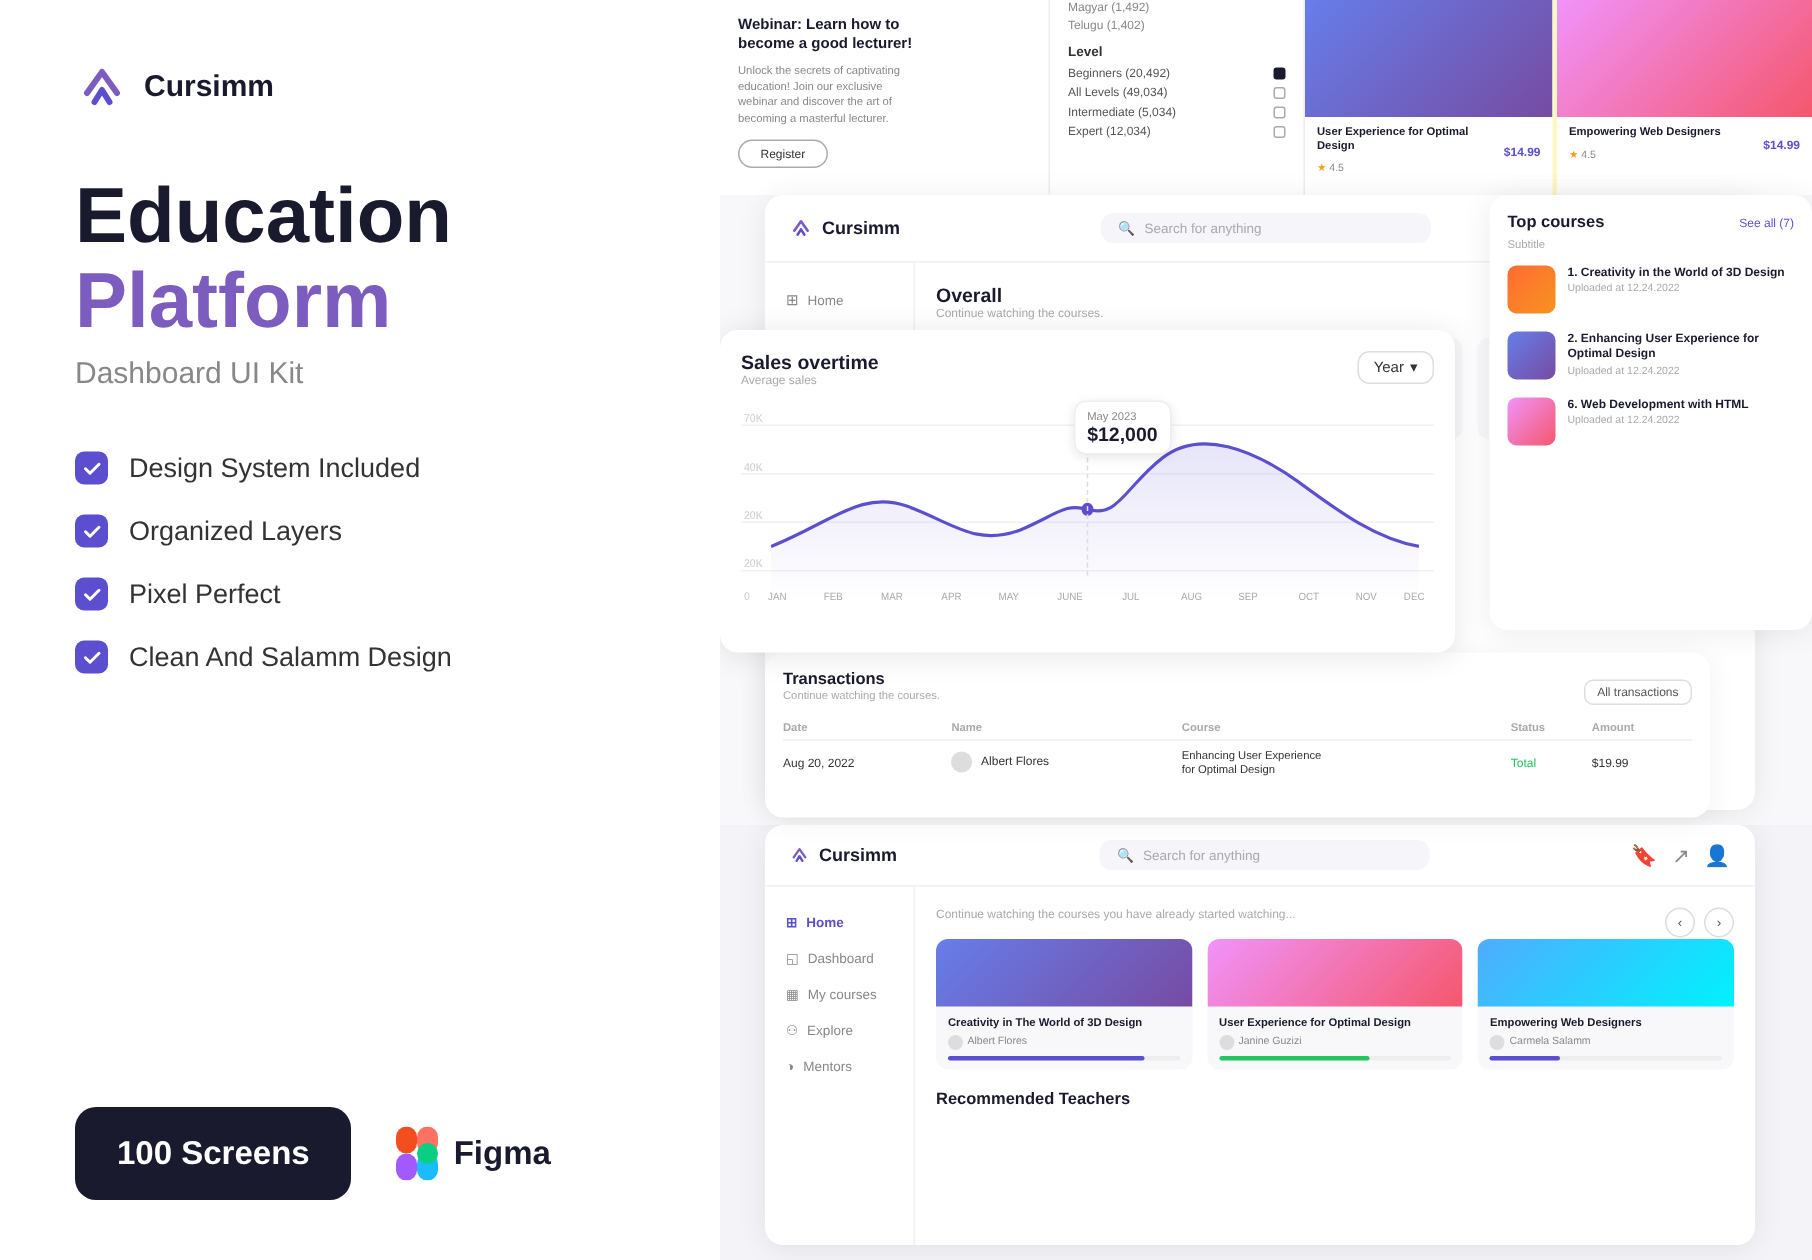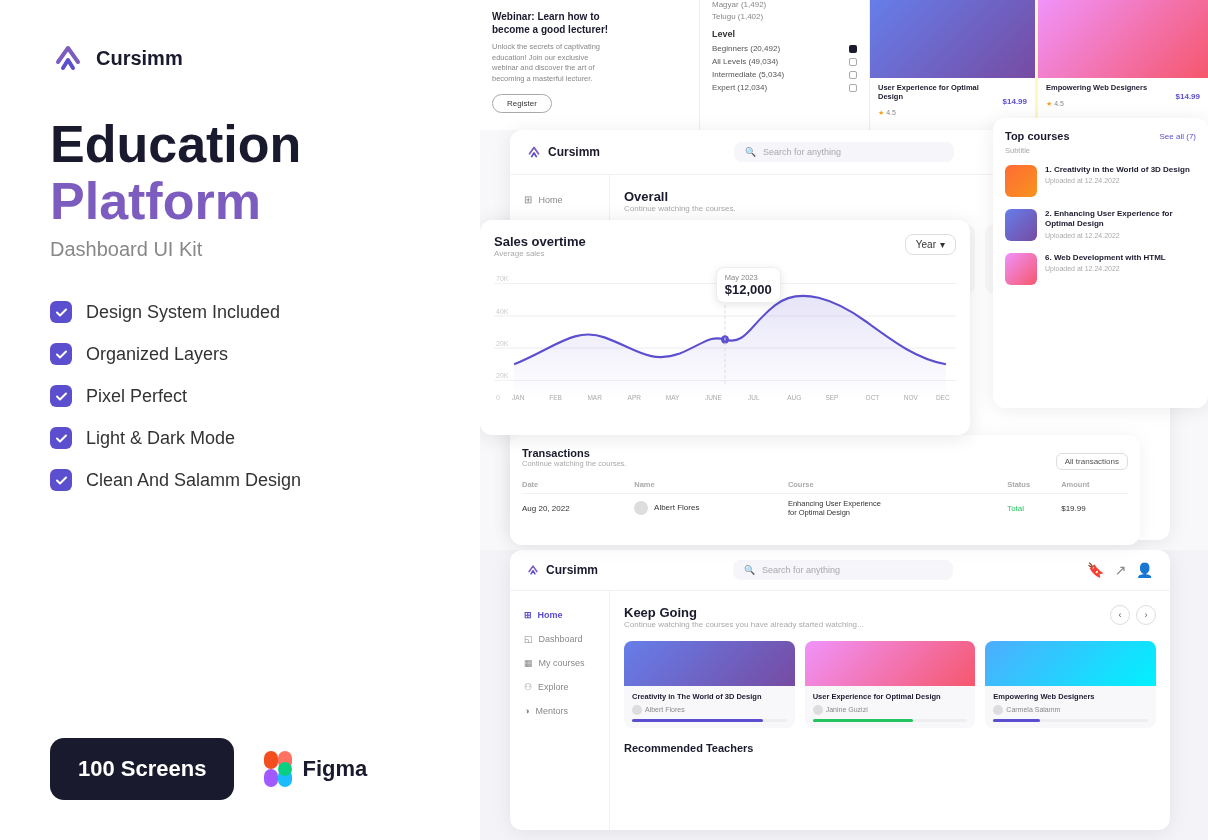--- a/index.html
+++ b/index.html
@@ -429,21 +429,21 @@
       border-radius: 8px;
       padding: 5px 8px;
       box-shadow: 0 2px 8px rgba(0,0,0,0.1);
     }
     .tooltip-date { font-size: 7.5px; color: #888; }
     .tooltip-val { font-size: 13px; font-weight: 700; color: #1a1a2e; }
 
     
     .top-courses-card {
       position: absolute;
-      top: 118px;
+      top: 130px;
       right: 0;
       width: 215px;
       height: 290px;
       background: #fff;
       border-radius: 12px;
       box-shadow: 0 2px 20px rgba(0,0,0,0.08);
       padding: 12px;
       overflow: hidden;
       z-index: 5;
     }
@@ -634,28 +634,20 @@
         </div>
         <span class="feature-text">Organized Layers</span>
       </div>
       <div class="feature-item">
         <div class="check-box">
           <svg viewBox="0 0 13 13" fill="none">
               <path d="M2 6.5L5 9.5L11 3.5" stroke="white" stroke-width="2" stroke-linecap="round" stroke-linejoin="round"></path>
             </svg>
         </div>
         <span class="feature-text">Pixel Perfect</span>
-      </div>
-      <div class="feature-item">
-        <div class="check-box">
-          <svg viewBox="0 0 13 13" fill="none">
-              <path d="M2 6.5L5 9.5L11 3.5" stroke="white" stroke-width="2" stroke-linecap="round" stroke-linejoin="round"></path>
-            </svg>
-        </div>
-        <span class="feature-text">Light &amp; Dark Mode</span>
       </div>
       <div class="feature-item">
         <div class="check-box">
           <svg viewBox="0 0 13 13" fill="none">
               <path d="M2 6.5L5 9.5L11 3.5" stroke="white" stroke-width="2" stroke-linecap="round" stroke-linejoin="round"></path>
             </svg>
         </div>
         <span class="feature-text">Clean And Salamm Design</span>
       </div>
     </div>
@@ -976,21 +968,20 @@
             <span>◑</span>
             <span>Mentors</span>
           </div>
         </div>
 
         <div style="flex:1;padding:14px;position:relative;">
           <div class="nav-arrows">
             <div class="nav-arrow">‹</div>
             <div class="nav-arrow">›</div>
           </div>
-          <div class="kg-title">Keep Going</div>
           <div class="kg-sub">Continue watching the courses you have already started watching...</div>
           <div class="kg-courses">
             <div class="kg-course">
               <div class="kg-thumb kg-thumb-1"></div>
               <div class="kg-course-info">
                 <div class="kg-course-name">Creativity in The World of 3D Design</div>
                 <div class="kg-teacher">
                   <div class="kg-avatar"></div>
                   <span>Albert Flores</span>
                 </div>

